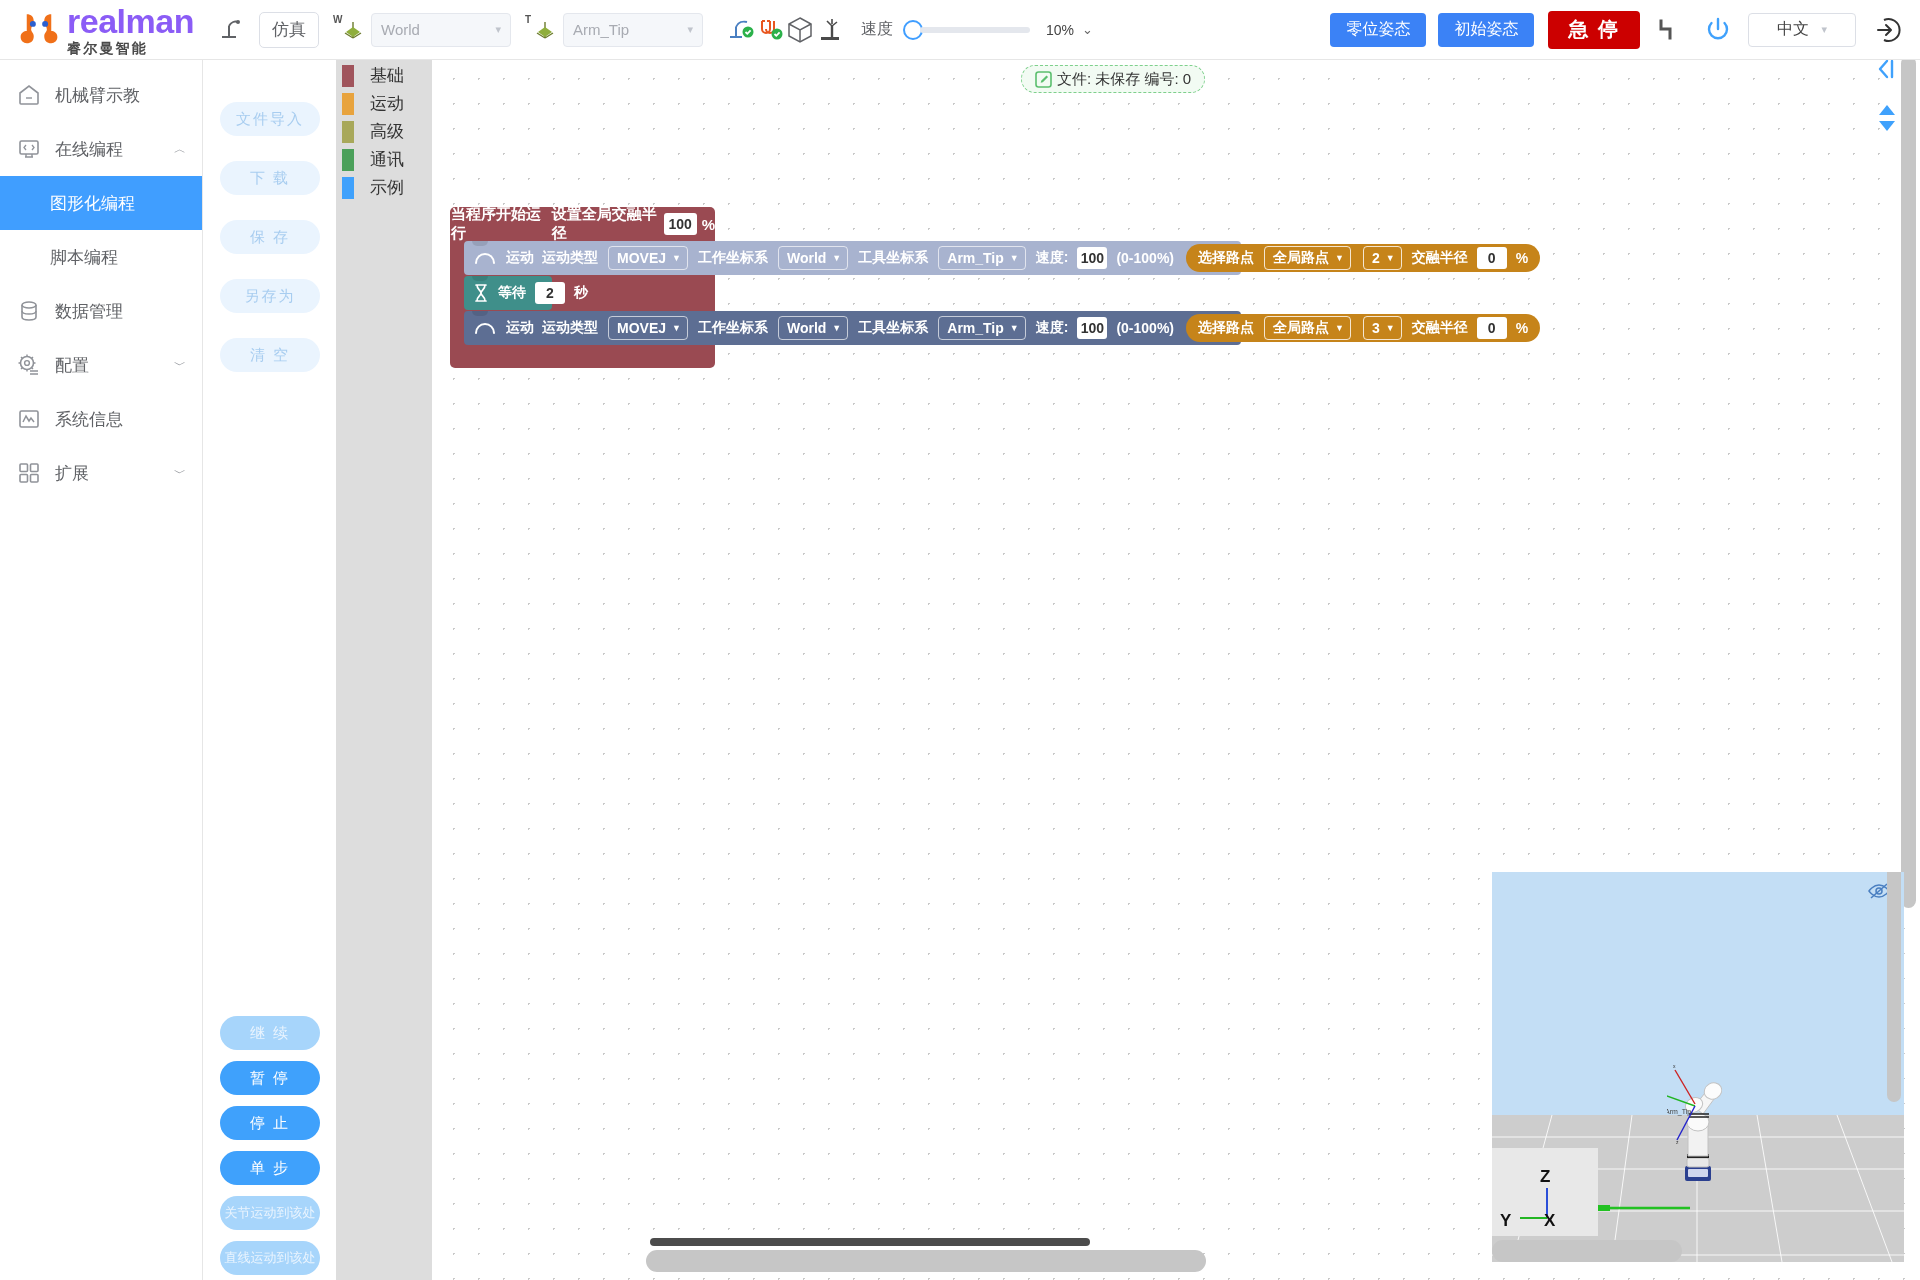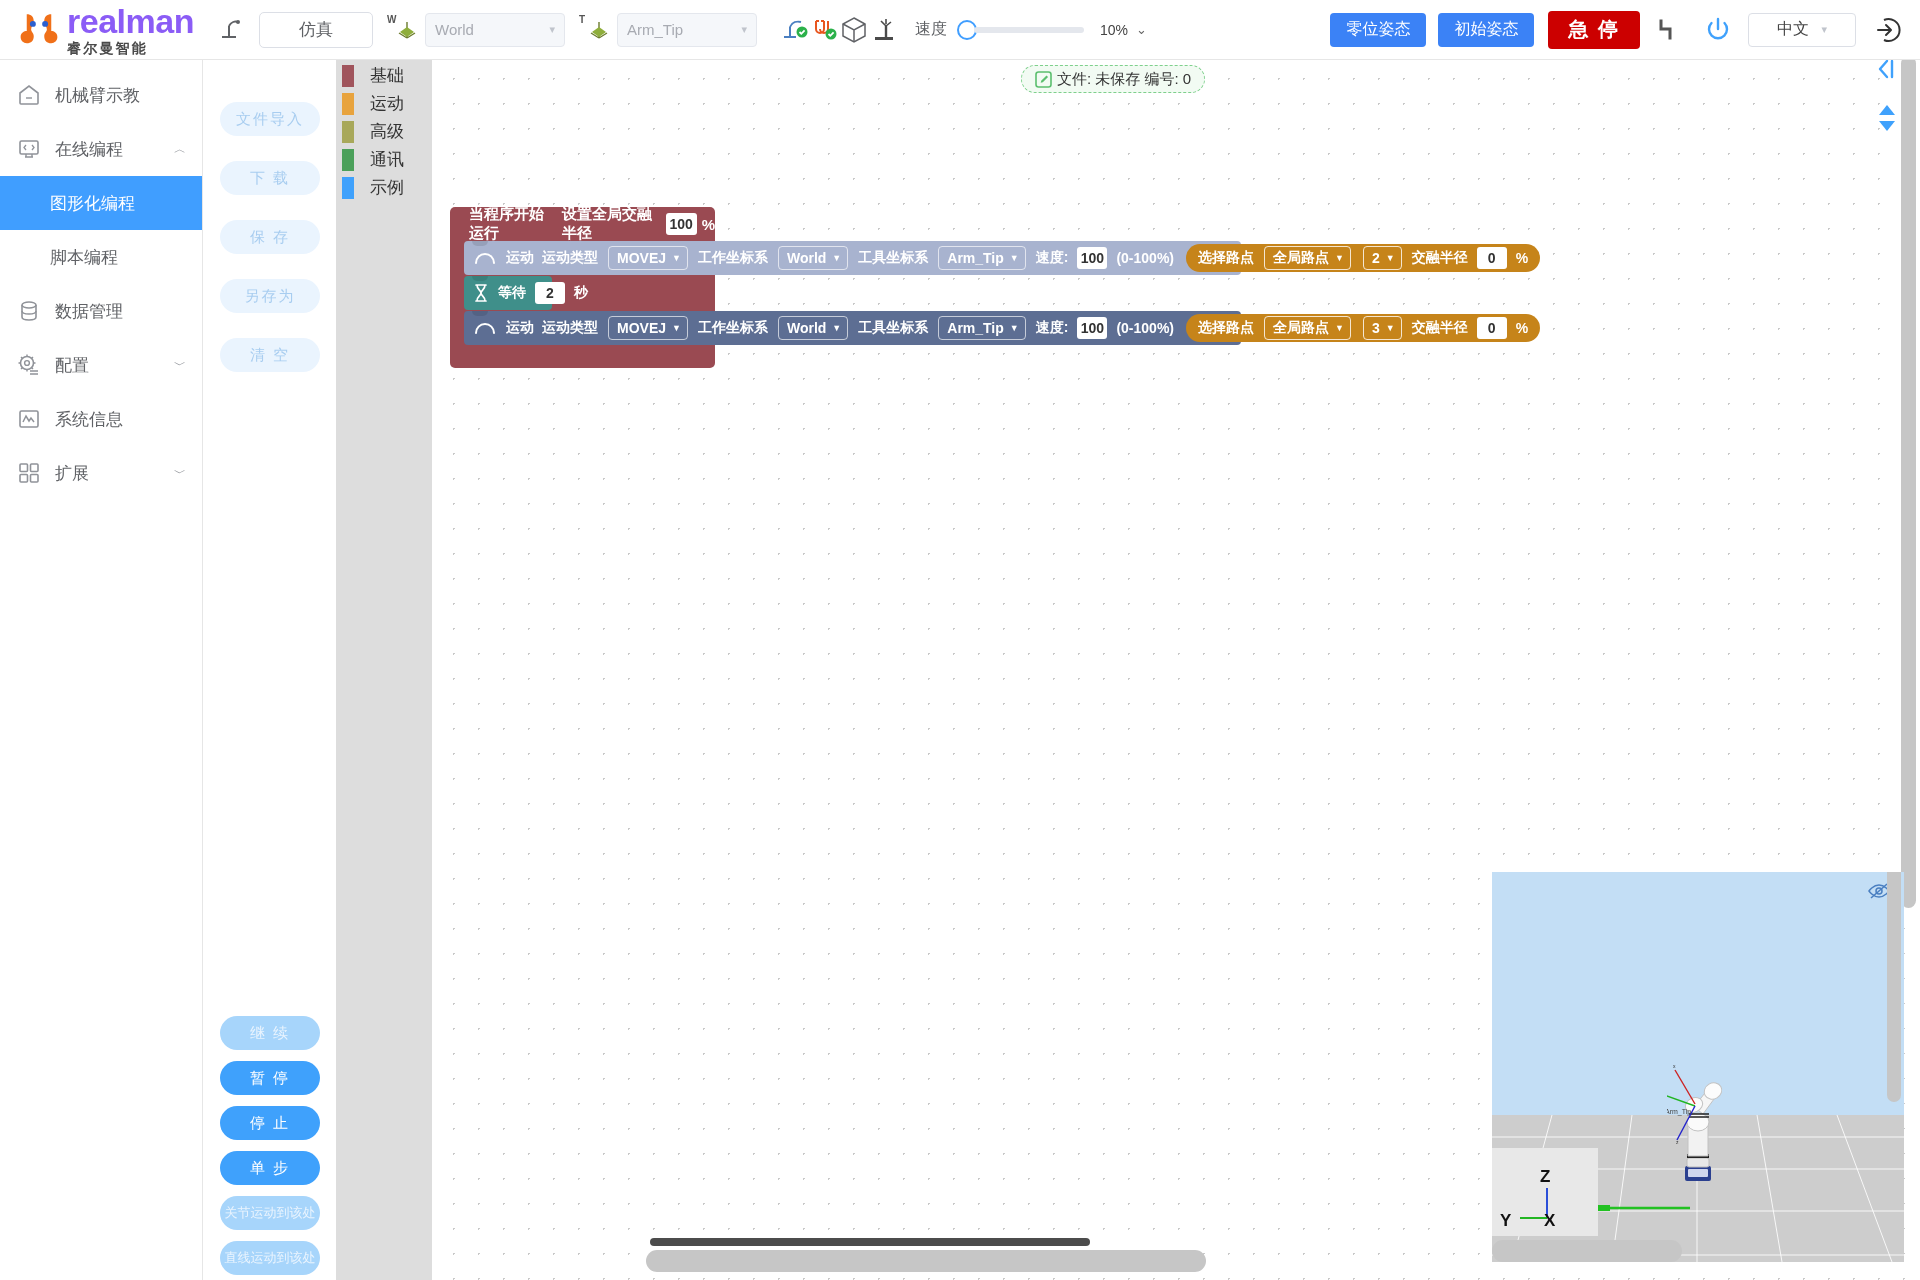--- a/index.html
+++ b/index.html
@@ -23,21 +23,21 @@
   .logo-txt .l2 { font-size: 14px; font-weight: bold; color: #4a4a4a; letter-spacing: 2.2px; margin-top: 3px; }
   .tb-icon { width: 30px; height: 30px; display: flex; align-items: center; justify-content: center; }
   .sel {
     height: 34px; min-width: 120px; border: 1px solid #dcdfe6; border-radius: 4px;
     display: flex; align-items: center; justify-content: space-between;
     padding: 0 9px; font-size: 15px; color: #a8abb2; background: #fff; margin-left: 4px;
   }
   .sel.framebox { background: #f5f7fa; border-color: #e4e7ed; }
   .sel .chev { color: #c0c4cc; font-size: 11px; margin-left: 10px; }
   .btn-sim {
-    height: 36px; padding: 0 39px; border: 1px solid #dcdfe6; border-radius: 5px;
+    height: 36px; padding: 0 12px; border: 1px solid #dcdfe6; border-radius: 5px;
     display: flex; align-items: center; font-size: 17px; color: #606266; background: #fff;
     margin-left: 14px;
   }
   .axis-badge { position: relative; width: 34px; height: 30px; margin-left: 14px; }
   .axis-badge .sup { position: absolute; left: 0; top: -1px; font-size: 10px; color: #555; font-weight: bold;}
   .speed-label { font-size: 16px; color: #606266; margin-left: 16px; }
   .slider { display: flex; align-items: center; margin-left: 10px; }
   .slider .knob { width: 20px; height: 20px; border-radius: 50%; border: 2px solid #409eff; background: #fff; }
   .slider .track { width: 110px; height: 6px; background: #e4e7ed; border-radius: 3px; margin-left: -3px; }
   .speed-val { font-size: 14px; color: #444; margin-left: 16px; }
@@ -116,21 +116,21 @@
     display: flex; align-items: center; font-size: 15px; color: #333; z-index: 12;
   }
   .filechip .pen { margin-right: 5px; display: flex; }
 
   
   .blk-outer {
     position: absolute; left: 450px; top: 207px; width: 265px;
     background: #9a4a52; border-radius: 5px; padding: 0; z-index: 11;
   }
   .blk-hat {
-    height: 34px; display: flex; align-items: center; padding-left: 19px;
+    height: 34px; display: flex; align-items: center; padding-left: 1px;
     color: #fff; font-size: 15px; font-weight: bold;
   }
   .blk-hat .lbl2 { margin-left: 7px; }
   .blk-stack { margin-left: 14px; position: relative; }
   .blk-foot { height: 22px; }
 
   .brow {
     height: 34px; display: flex; align-items: center; border-radius: 4px;
     padding: 0 8px 0 6px; color: #fff; font-size: 14px; font-weight: bold;
     position: relative; white-space: nowrap; margin-bottom: 1px;

